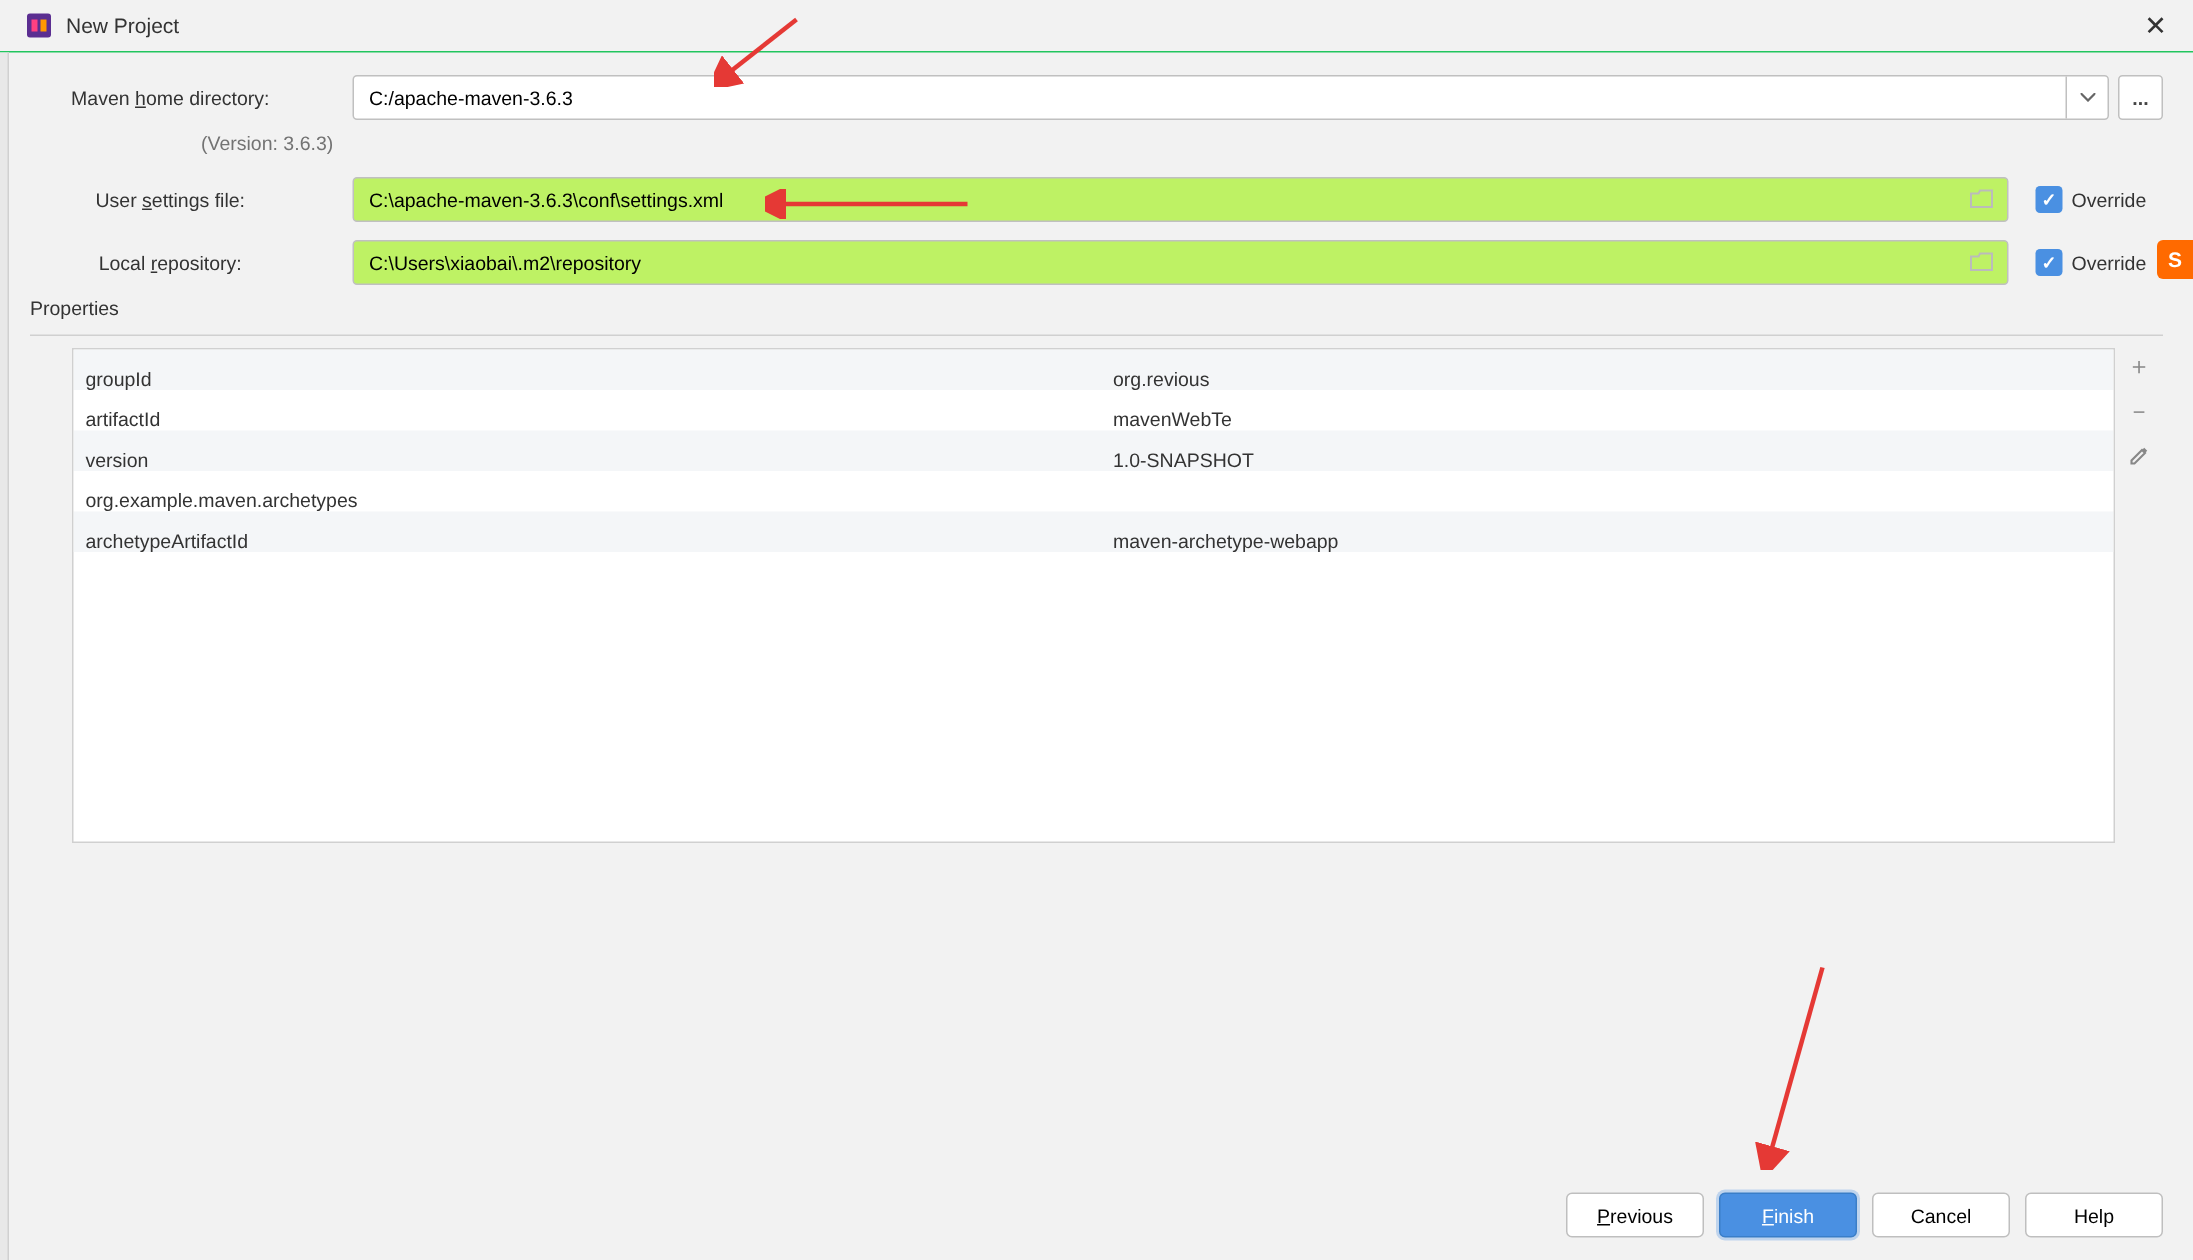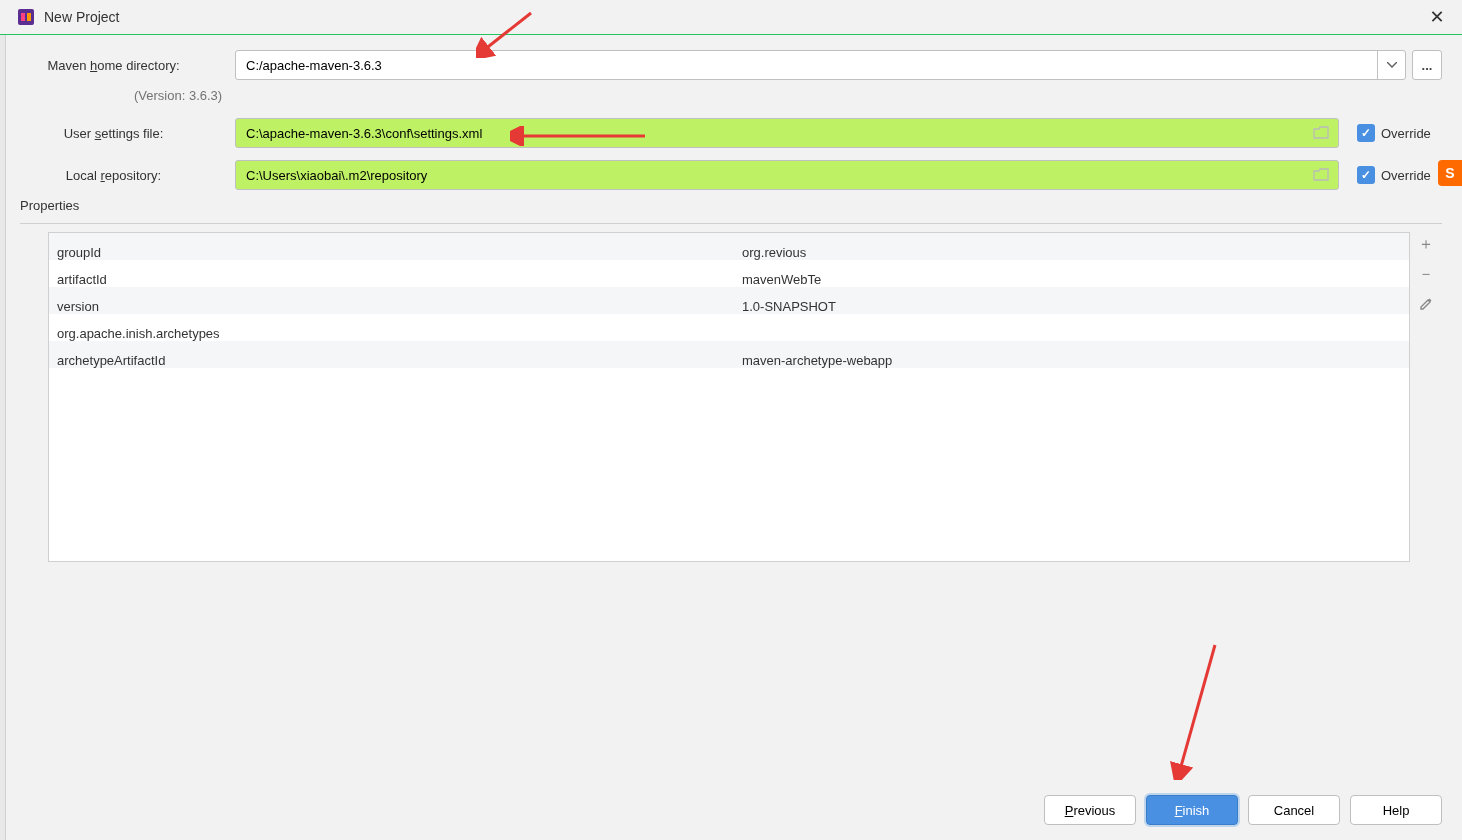--- a/index.html
+++ b/index.html
@@ -352,21 +352,21 @@
       </div>
       <div class="prop-row">
         <div class="prop-key">artifactId</div>
         <div class="prop-val">mavenWebTe</div>
       </div>
       <div class="prop-row">
         <div class="prop-key">version</div>
         <div class="prop-val">1.0-SNAPSHOT</div>
       </div>
       <div class="prop-row">
-        <div class="prop-val">org.apache.inish.archetypes</div>
+        <div class="prop-val">org.example.maven.archetypes</div>
       </div>
       <div class="prop-row">
         <div class="prop-key">archetypeArtifactId</div>
         <div class="prop-val">maven-archetype-webapp</div>
       </div>
     </div>
     <div class="side-tools">
       <div class="tool-btn">＋</div>
       <div class="tool-btn">－</div>
       <div class="tool-btn">

